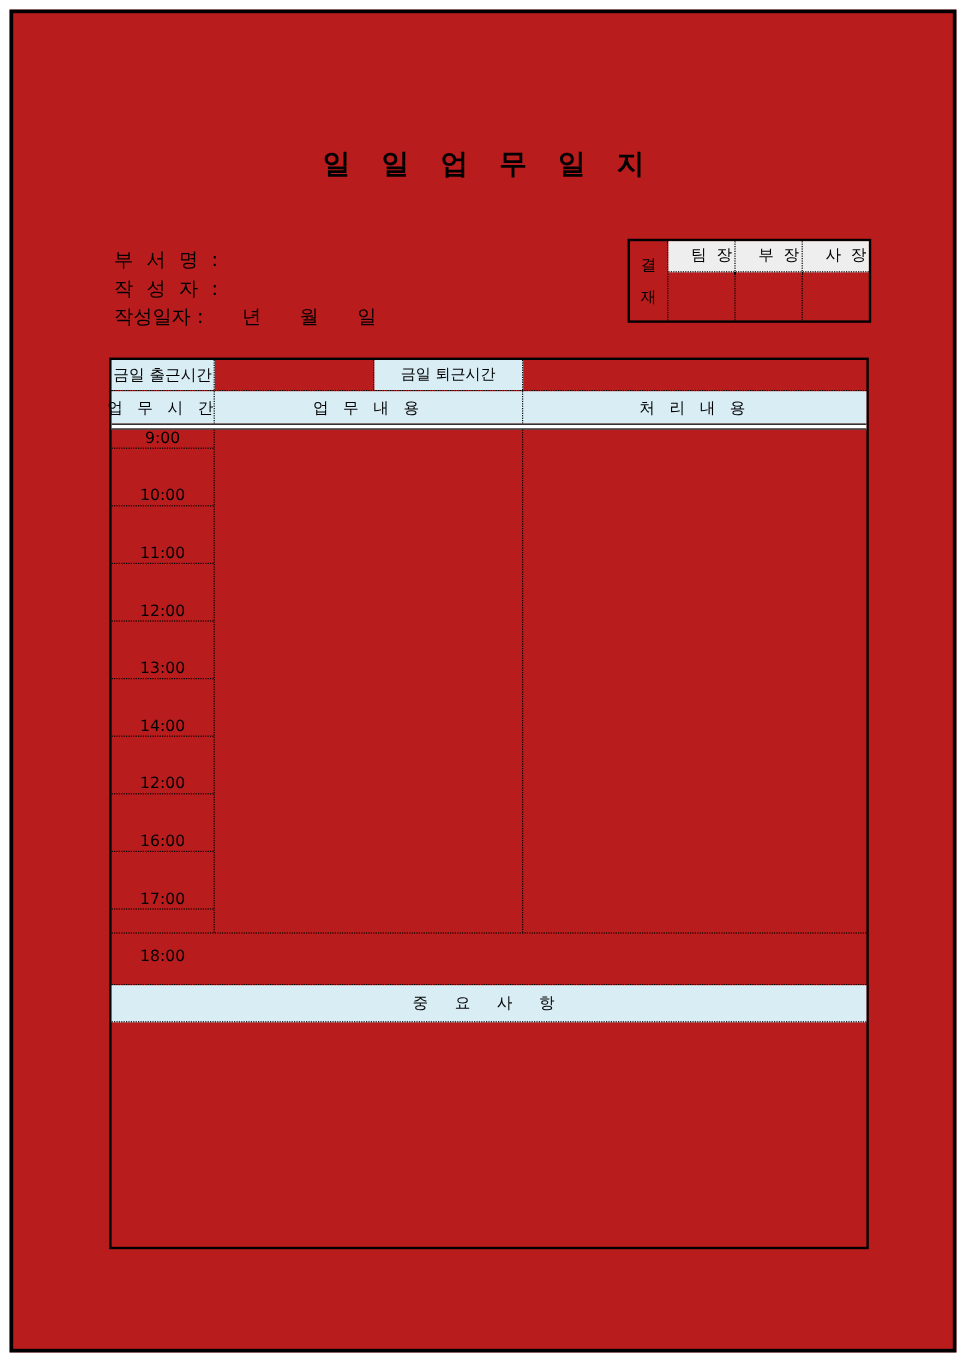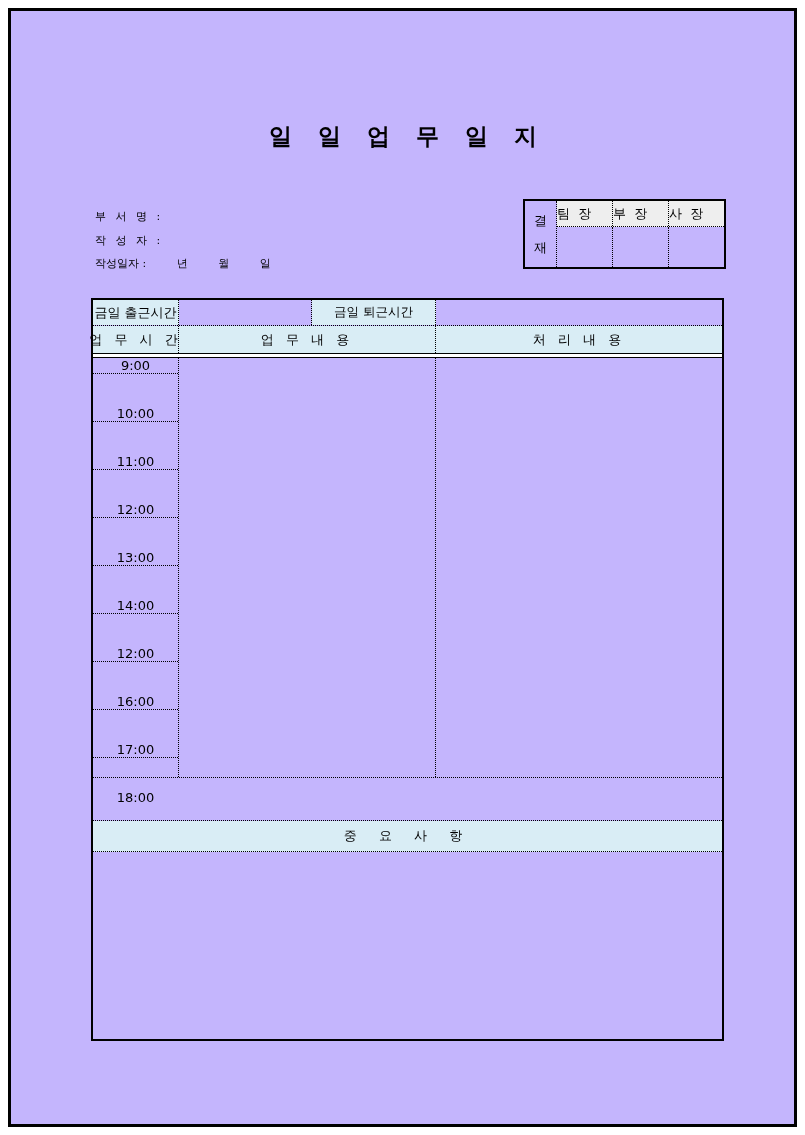--- a/index.html
+++ b/index.html
@@ -9,38 +9,38 @@
     font-family: "DejaVu Sans", sans-serif;
     color: #000000;
     position: relative;
     overflow: hidden;
   }
   .page {
     position: absolute;
     left: 8px; top: 8px;
     width: 789px; height: 1119px;
     border: 3px solid #000;
-    background: #c4b5fd;
+    background: #b91c1c;
   }
   
   .title {
     position: absolute;
     left: 80px; top: 110px;
     width: 633px;
     text-align: center;
     font-size: 23px;
     font-weight: bold;
     letter-spacing: 9px;
     white-space: nowrap;
   }
   
   .info {
     position: absolute;
     left: 84px; top: 194px;
-    font-size: 11px;
+    font-size: 16px;
     line-height: 23.5px;
     white-space: nowrap;
   }
   .info .spaced { letter-spacing: 3px; }
   .info .date-unit { display: inline-block; margin-left: 27px; letter-spacing: 0; }
   
   .approval {
     position: absolute;
     left: 512px; top: 188px;
     width: 203px; height: 70px;
@@ -58,21 +58,21 @@
     padding: 6px 0;
   }
   .appr-main { flex: 1; display: flex; flex-direction: column; }
   .appr-headers {
     height: 26px;
     display: flex;
     border-bottom: 1px dotted #000;
   }
   .appr-hcell {
     flex: 1;
-    text-align: left;
+    text-align: right;
     line-height: 25px;
     letter-spacing: 2px;
   }
   .appr-hcell:not(:last-child), .appr-bcell:not(:last-child) { border-right: 1px dotted #000; }
   .appr-body { flex: 1; display: flex; }
   .appr-bcell { flex: 1; }
   
   .table {
     position: absolute;
     left: 80px; top: 287px;

